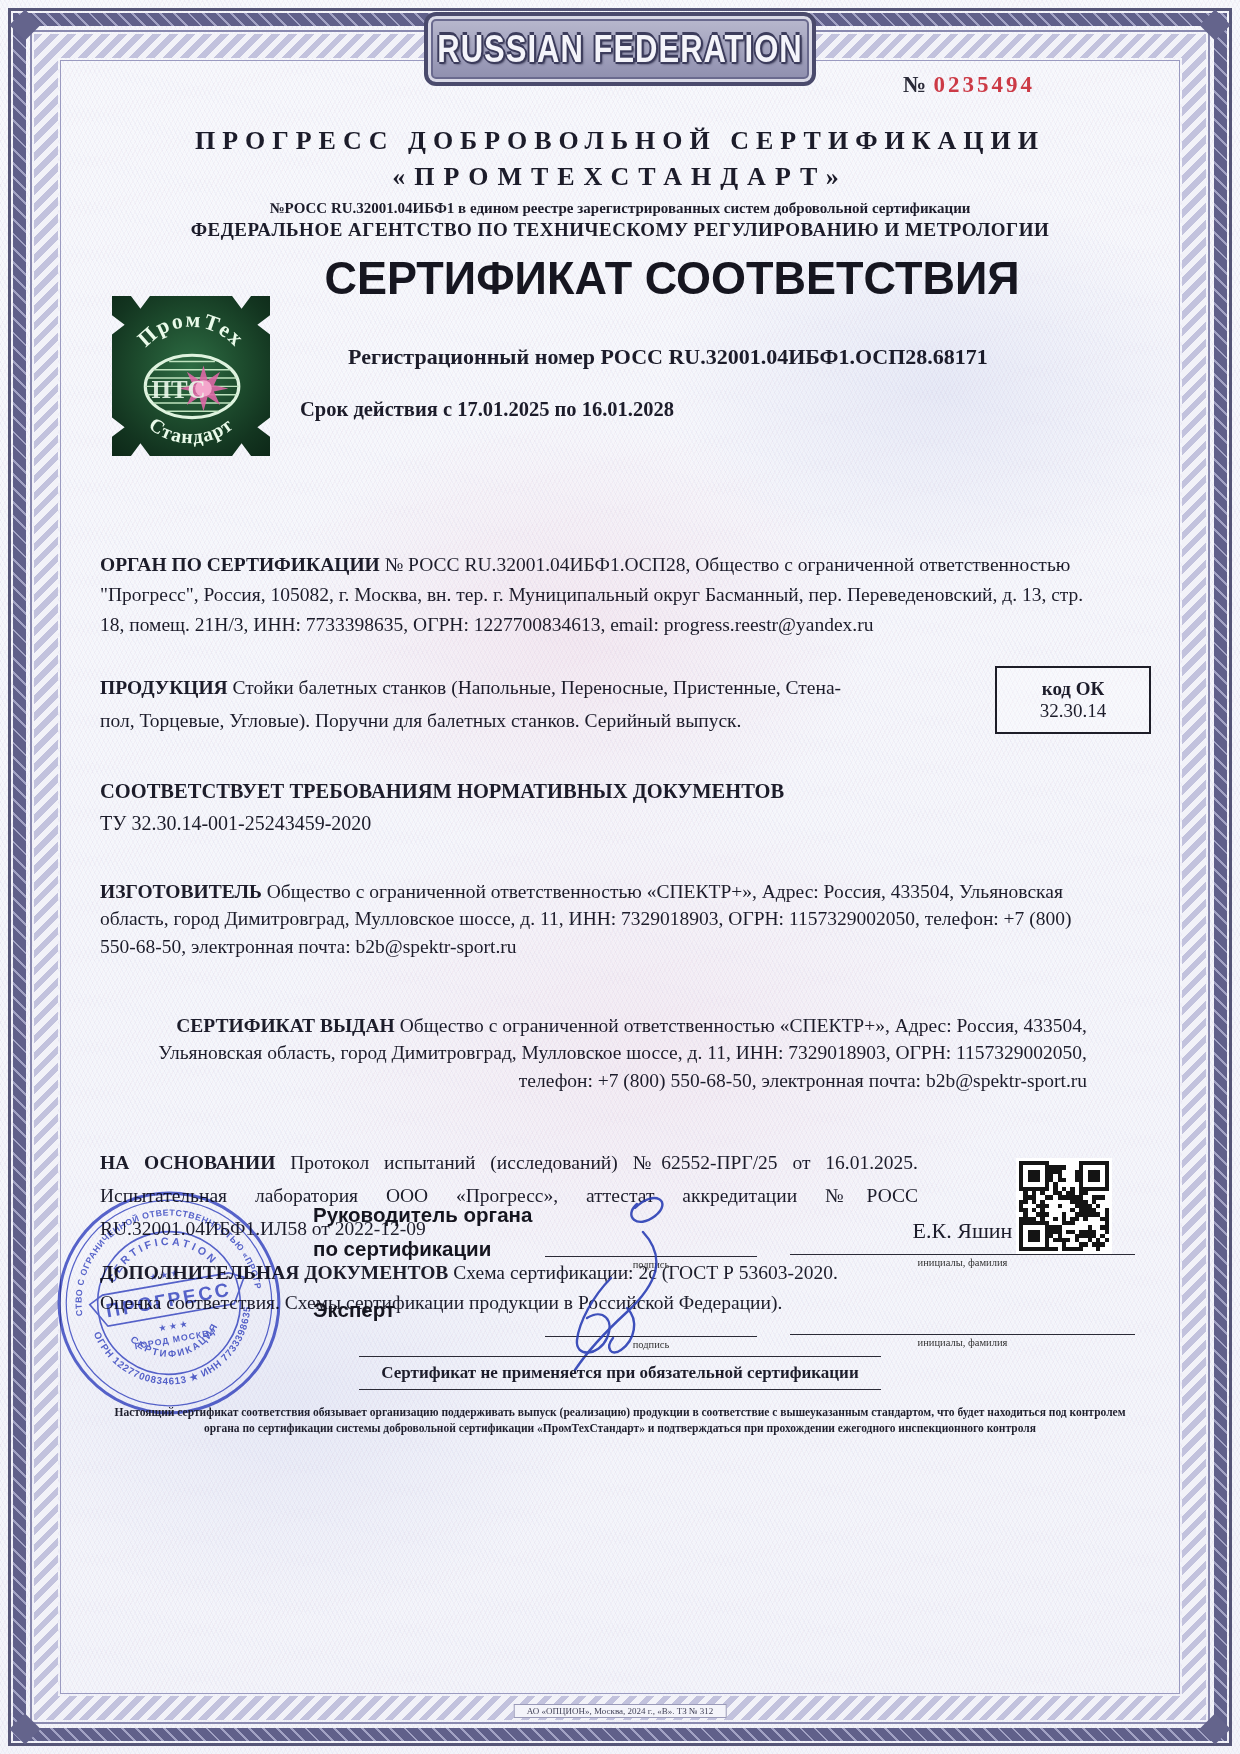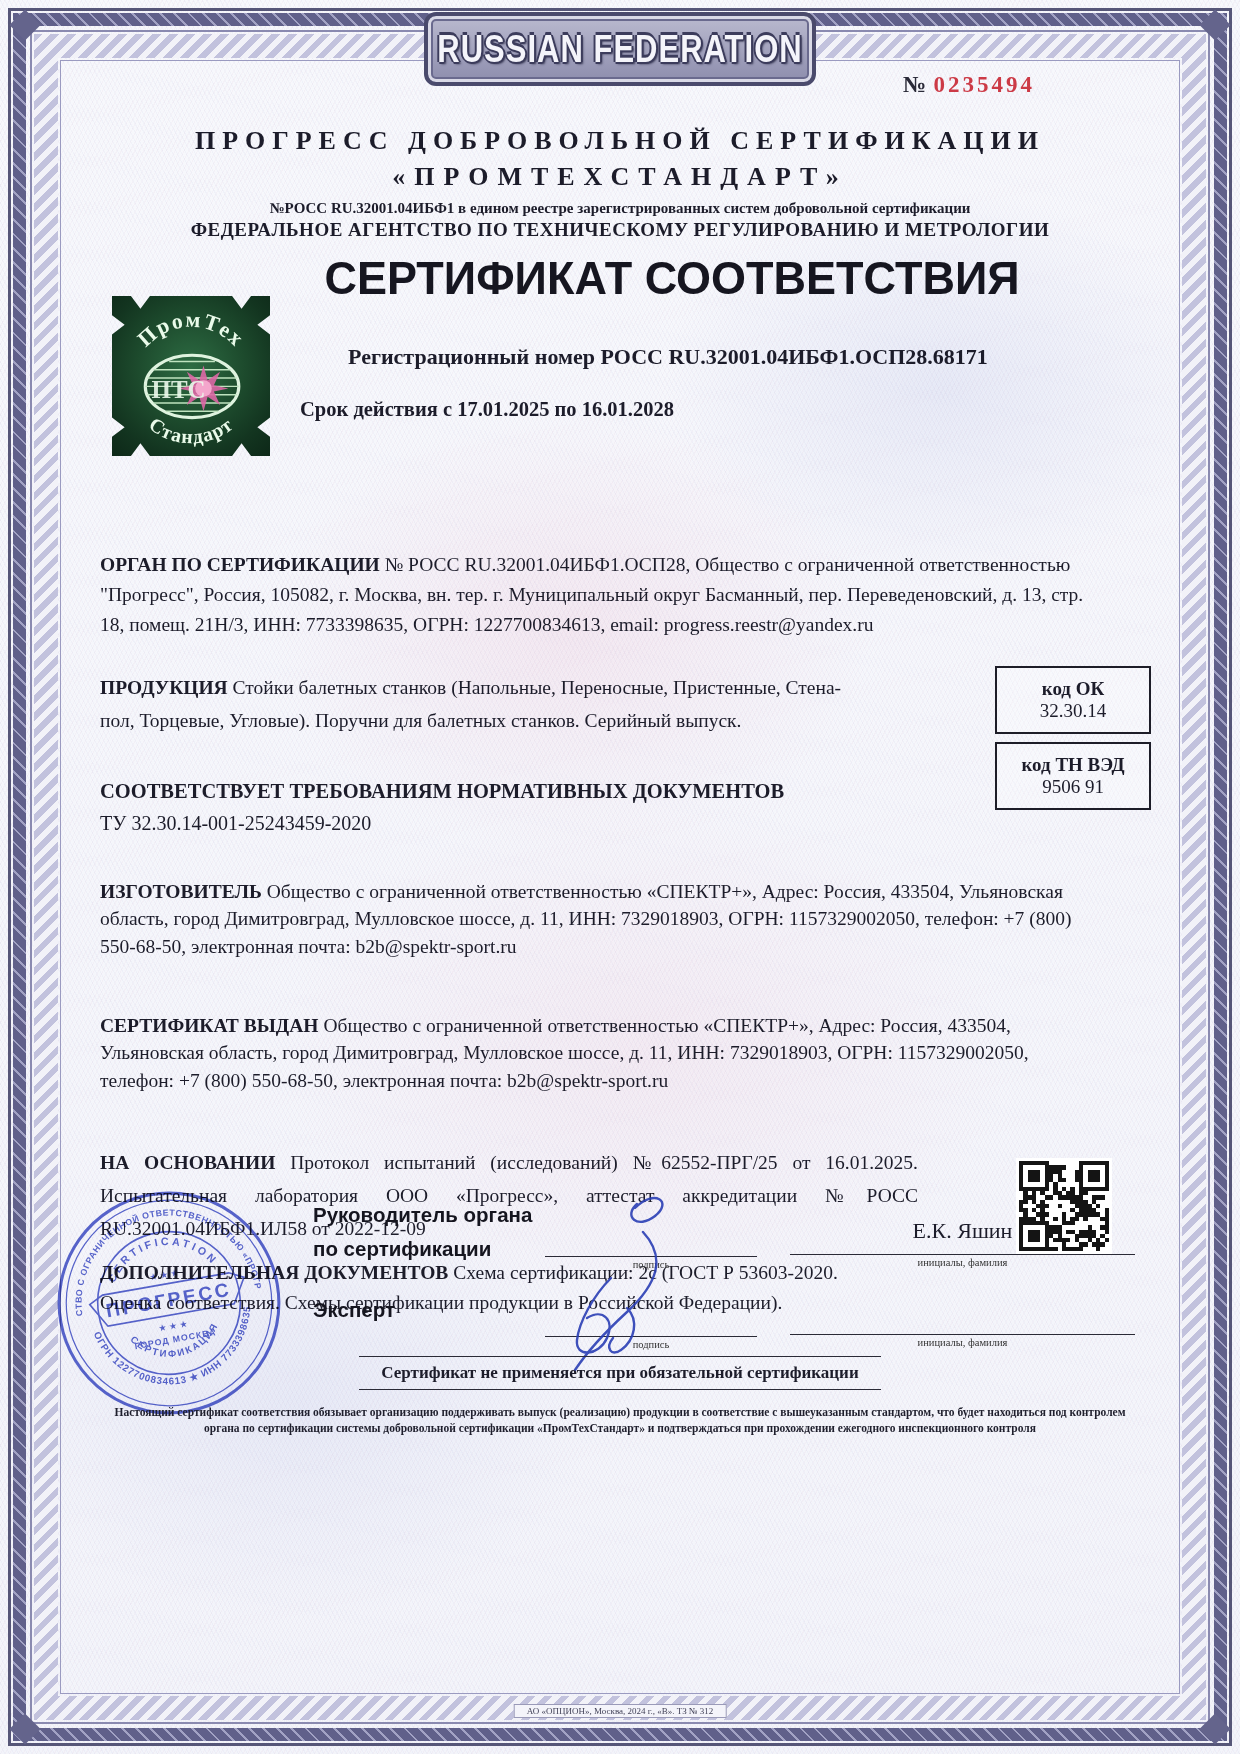--- a/index.html
+++ b/index.html
@@ -60,21 +60,21 @@
   .org{top:530px;left:100px;width:1012px;}
   .product{top:651px;left:100px;width:752px;line-height:33px;}
   .codebox{left:995px;width:152px;height:64px;border:2px solid #1d1d28;
     display:flex;flex-direction:column;align-items:center;justify-content:center;background:rgba(255,255,255,.25);}
   .codebox .cl{font-size:19px;font-weight:700;}
   .codebox .cv{font-size:19px;}
   .cb1{top:666px;} .cb2{top:742px;}
   .comp-label{top:780px;left:100px;font-size:20.5px;font-weight:700;}
   .comp-text{top:812px;left:100px;font-size:20px;}
   .manufacturer{top:858px;left:100px;width:1000px;line-height:27.5px;}
-  .issued{top:992px;left:100px;width:1000px;line-height:27.5px;}
+  .issued{top:992px;left:87px;width:1000px;line-height:27.5px;text-align:right;}
   .basis{top:1126px;left:100px;width:818px;line-height:33px;text-align:justify;}
   .additional{top:1238px;left:100px;width:800px;line-height:30px;}
   
   .qr{left:1016px;top:1158px;width:96px;height:96px;background:#fff;padding:3px;box-sizing:border-box;
     display:grid;grid-template-columns:repeat(21,1fr);grid-template-rows:repeat(21,1fr);}
   .qr-caption{left:998px;top:1262px;width:134px;text-align:center;
     font-family:"Liberation Sans",sans-serif;font-weight:700;font-size:15px;line-height:19px;color:#222;}
   
   .role{left:313px;font-family:"Liberation Sans",sans-serif;font-weight:700;font-size:20.5px;color:#15151f;}
   .r1a{top:1203px;} .r1b{top:1237px;} .r2{top:1298px;}
@@ -161,24 +161,20 @@
   <div class="abs regnum">Регистрационный номер РОСС RU.32001.04ИБФ1.ОСП28.68171</div>
   <div class="abs validity">Срок действия с 17.01.2025 по 16.01.2028</div>
 
   <p class="abs para org"><b>ОРГАН ПО СЕРТИФИКАЦИИ</b><span> № РОСС RU.32001.04ИБФ1.ОСП28, Общество с ограниченной ответственностью "Прогресс", Россия, 105082, г. Москва, вн. тер. г. Муниципальный округ Басманный, пер. Переведеновский, д. 13, стр. 18, помещ. 21Н/3, ИНН: 7733398635, ОГРН: 1227700834613, email: progress.reestr@yandex.ru</span></p>
 
   <p class="abs para product"><b>ПРОДУКЦИЯ</b><span> Стойки балетных станков (Напольные, Переносные, Пристенные, Стена-пол, Торцевые, Угловые). Поручни для балетных станков. Серийный выпуск.</span></p>
 
   <div class="abs codebox cb1">
     <div class="cl">код  ОК</div>
     <div class="cv">32.30.14</div>
-  </div>
-  <div class="abs codebox cb2">
-    <div class="cl">код ТН ВЭД</div>
-    <div class="cv">9506 91</div>
   </div>
 
   <div class="abs comp-label">СООТВЕТСТВУЕТ ТРЕБОВАНИЯМ НОРМАТИВНЫХ ДОКУМЕНТОВ</div>
   <div class="abs comp-text">ТУ 32.30.14-001-25243459-2020</div>
 
   <p class="abs para manufacturer"><b>ИЗГОТОВИТЕЛЬ</b><span> Общество с ограниченной ответственностью «СПЕКТР+», Адрес: Россия, 433504, Ульяновская область, город Димитровград, Мулловское шоссе, д. 11, ИНН: 7329018903, ОГРН: 1157329002050, телефон: +7 (800) 550-68-50, электронная почта: b2b@spektr-sport.ru</span></p>
 
   <p class="abs para issued"><b>СЕРТИФИКАТ ВЫДАН</b><span> Общество с ограниченной ответственностью «СПЕКТР+», Адрес: Россия, 433504, Ульяновская область, город Димитровград, Мулловское шоссе, д. 11, ИНН: 7329018903, ОГРН: 1157329002050, телефон: +7 (800) 550-68-50, электронная почта: b2b@spektr-sport.ru</span></p>
 
   <p class="abs para basis"><b>НА ОСНОВАНИИ</b><span> Протокол испытаний (исследований) №62552-ПРГ/25 от 16.01.2025. Испытательная лаборатория ООО «Прогресс», аттестат аккредитации №РОСС RU.32001.04ИБФ1.ИЛ58 от 2022-12-09</span></p>

